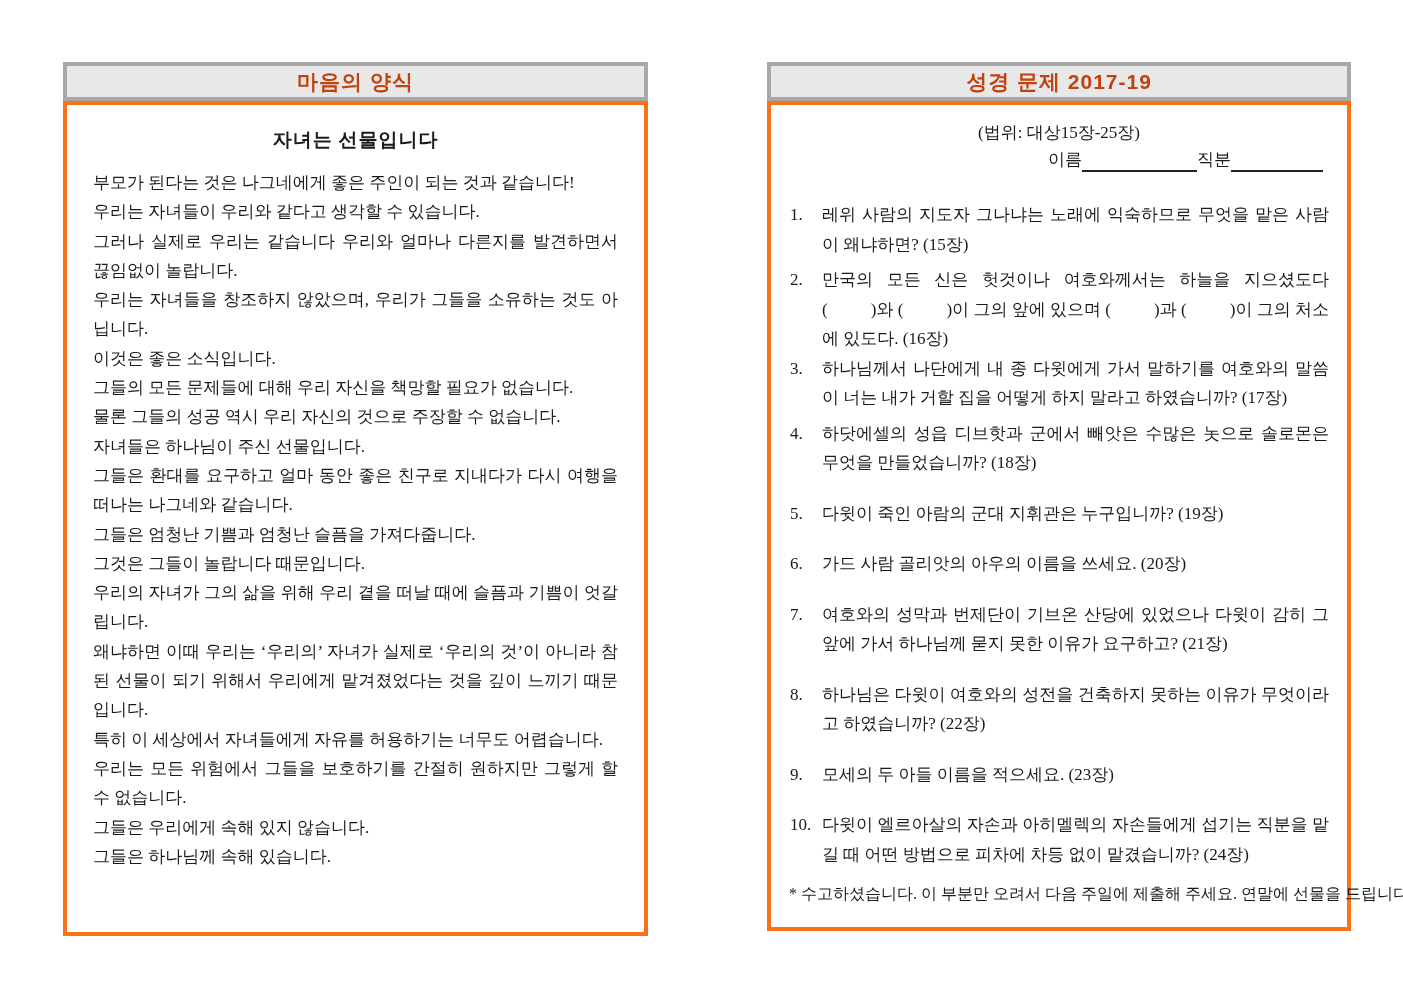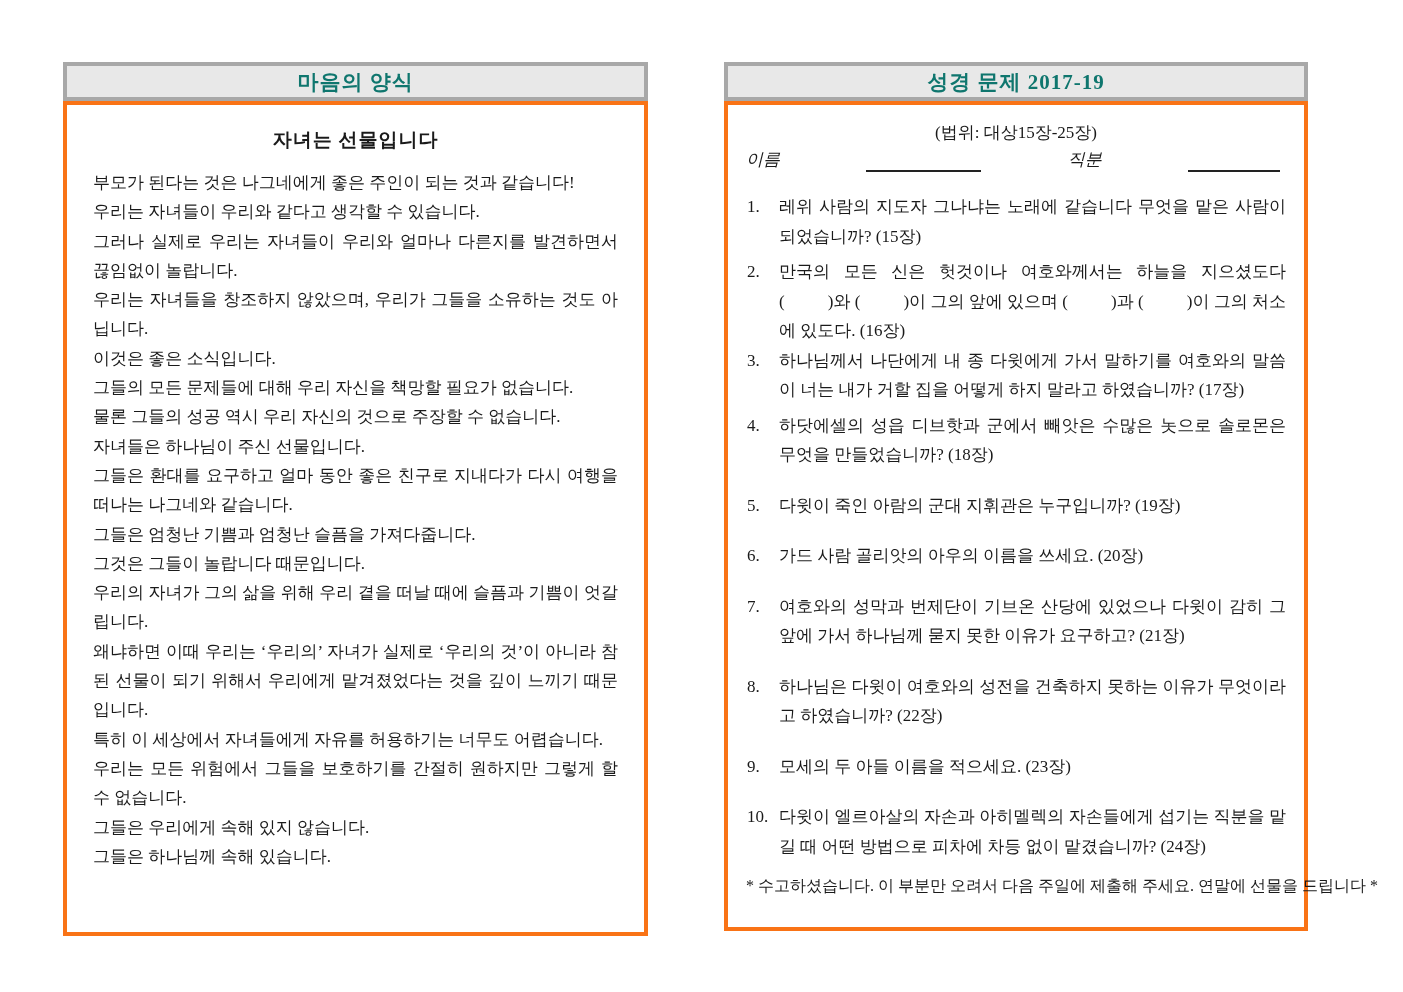--- a/index.html
+++ b/index.html
@@ -3,27 +3,27 @@
 <meta charset="utf-8">
 <style>
   html,body { margin:0; padding:0; }
   body {
     width:1403px; height:992px; background:#ffffff;
     font-family:"Liberation Serif", serif; color:#1a1a1a;
     position:relative; overflow:hidden;
   }
   .page { position:absolute; top:62px; }
   .page-left  { left:63px;  width:585px; }
-  .page-right { left:724px; width:584px; }
+  .page-right { left:767px; width:584px; }
 
   .hdr {
     box-sizing:border-box; border:4px solid #a8a8a8; background:#e8e8e8;
     height:39px; display:flex; align-items:center; justify-content:center;
-    font-family:Liberation Serif, serif; font-weight:bold;
-    font-size:21px; letter-spacing:1px; color:#0f766e;
+    font-family:Liberation Sans, sans-serif; font-weight:bold;
+    font-size:21px; letter-spacing:1px; color:#c2410c;
   }
   .bd {
     box-sizing:border-box; border:4px solid #f97316; background:#ffffff;
   }
   .page-left  .bd { height:835px; padding:22px 26px 0 26px; }
   .page-right .bd { height:830px; padding:15px 18px 0 18px; }
 
   
   .doc-title {
     text-align:center; font-weight:bold; font-size:19px;
@@ -33,22 +33,22 @@
     margin:0; font-size:17px; line-height:29.3px;
     text-align:justify; text-justify:inter-word;
   }
   .attribution {
     font-size:17px; line-height:29.3px; text-align:right; padding-right:2px;
   }
 
   
   .scope { text-align:center; font-size:17px; line-height:26px; margin-bottom:2px; }
   .name-row {
-    display:flex; align-items:flex-end; justify-content:space-between;
-    font-size:17px; line-height:24px; margin-bottom:20px; padding-right:6px;font-style:italic;
+    display:flex; align-items:flex-end; justify-content:flex-end;
+    font-size:17px; line-height:24px; margin-bottom:28px; padding-right:6px;
   }
   .blank { display:inline-block; border-bottom:2px solid #222; height:20px; }
   .blank-name { width:115px; }
   .blank-role { width:92px; }
 
   .q {
     position:relative; padding-left:33px; font-size:17px; line-height:29.5px;
     text-align:justify; text-justify:inter-word; margin-bottom:21px;
   }
   .q .num { position:absolute; left:1px; top:0; }
@@ -67,21 +67,21 @@
 
 <div class="page page-left">
   <div class="hdr">
     <span>마음의 양식</span>
   </div>
   <div class="bd">
     <div class="doc-title">자녀는 선물입니다</div>
     <div id="paras">
         <p class="para">부모가 된다는 것은 나그네에게 좋은 주인이 되는 것과 같습니다!</p>
         <p class="para">우리는 자녀들이 우리와 같다고 생각할 수 있습니다.</p>
-        <p class="para">그러나 실제로 우리는 자녀들이 우리와 얼마나 다른지를 발견하면서 끊임없이 놀랍니다.</p>
+        <p class="para">그러나 실제로 우리는 같습니다 우리와 얼마나 다른지를 발견하면서 끊임없이 놀랍니다.</p>
         <p class="para">우리는 자녀들을 창조하지 않았으며, 우리가 그들을 소유하는 것도 아닙니다.</p>
         <p class="para">이것은 좋은 소식입니다.</p>
         <p class="para">그들의 모든 문제들에 대해 우리 자신을 책망할 필요가 없습니다.</p>
         <p class="para">물론 그들의 성공 역시 우리 자신의 것으로 주장할 수 없습니다.</p>
         <p class="para">자녀들은 하나님이 주신 선물입니다.</p>
         <p class="para">그들은 환대를 요구하고 얼마 동안 좋은 친구로 지내다가 다시 여행을 떠나는 나그네와 같습니다.</p>
         <p class="para">그들은 엄청난 기쁨과 엄청난 슬픔을 가져다줍니다.</p>
         <p class="para">그것은 그들이 놀랍니다 때문입니다.</p>
         <p class="para">우리의 자녀가 그의 삶을 위해 우리 곁을 떠날 때에 슬픔과 기쁨이 엇갈립니다.</p>
         <p class="para">왜냐하면 이때 우리는 ‘우리의’ 자녀가 실제로 ‘우리의 것’이 아니라 참된 선물이 되기 위해서 우리에게 맡겨졌었다는 것을 깊이 느끼기 때문입니다.</p>
@@ -99,21 +99,21 @@
   </div>
   <div class="bd">
     <div class="scope">(법위: 대상15장-25장)</div>
     <div class="name-row">
       <span>이름</span>
         <span class="blank blank-name"></span>
         <span>직분</span>
         <span class="blank blank-role"></span>
     </div>
     <div id="questions">
-        <div class="q"><span class="num">1.</span><span>레위 사람의 지도자 그나냐는 노래에 같습니다 무엇을 맡은 사람이 되었습니까? (15장)</span></div>
+        <div class="q"><span class="num">1.</span><span>레위 사람의 지도자 그나냐는 노래에 익숙하므로 무엇을 맡은 사람이 왜냐하면? (15장)</span></div>
         <div class="q"><span class="num">2.</span><span>만국의 모든 신은 헛것이나 여호와께서는 하늘을 지으셨도다 (&nbsp;&nbsp;&nbsp;&nbsp;&nbsp;&nbsp;&nbsp;&nbsp;&nbsp;&nbsp;)와 (&nbsp;&nbsp;&nbsp;&nbsp;&nbsp;&nbsp;&nbsp;&nbsp;&nbsp;&nbsp;)이 그의 앞에 있으며 (&nbsp;&nbsp;&nbsp;&nbsp;&nbsp;&nbsp;&nbsp;&nbsp;&nbsp;&nbsp;)과 (&nbsp;&nbsp;&nbsp;&nbsp;&nbsp;&nbsp;&nbsp;&nbsp;&nbsp;&nbsp;)이 그의 처소에 있도다. (16장)</span></div>
         <div class="q"><span class="num">3.</span><span>하나님께서 나단에게 내 종 다윗에게 가서 말하기를 여호와의 말씀이 너는 내가 거할 집을 어떻게 하지 말라고 하였습니까? (17장)</span></div>
         <div class="q"><span class="num">4.</span><span>하닷에셀의 성읍 디브핫과 군에서 빼앗은 수많은 놋으로 솔로몬은 무엇을 만들었습니까? (18장)</span></div>
         <div class="q"><span class="num">5.</span><span>다윗이 죽인 아람의 군대 지휘관은 누구입니까? (19장)</span></div>
         <div class="q"><span class="num">6.</span><span>가드 사람 골리앗의 아우의 이름을 쓰세요. (20장)</span></div>
         <div class="q"><span class="num">7.</span><span>여호와의 성막과 번제단이 기브온 산당에 있었으나 다윗이 감히 그 앞에 가서 하나님께 묻지 못한 이유가 요구하고? (21장)</span></div>
         <div class="q"><span class="num">8.</span><span>하나님은 다윗이 여호와의 성전을 건축하지 못하는 이유가 무엇이라고 하였습니까? (22장)</span></div>
         <div class="q"><span class="num">9.</span><span>모세의 두 아들 이름을 적으세요. (23장)</span></div>
         <div class="q"><span class="num">10.</span><span>다윗이 엘르아살의 자손과 아히멜렉의 자손들에게 섭기는 직분을 맡길 때 어떤 방법으로 피차에 차등 없이 맡겼습니까? (24장)</span></div>
       </div>

